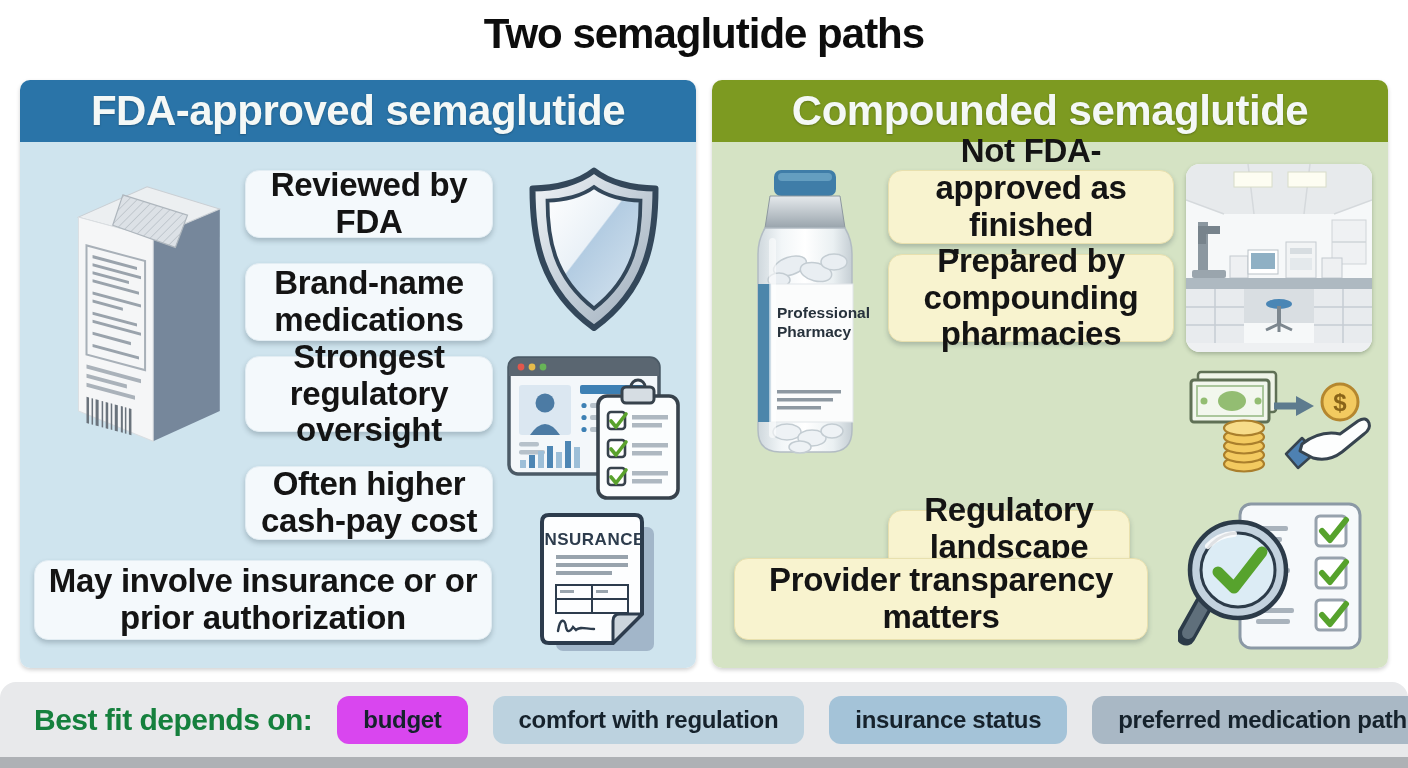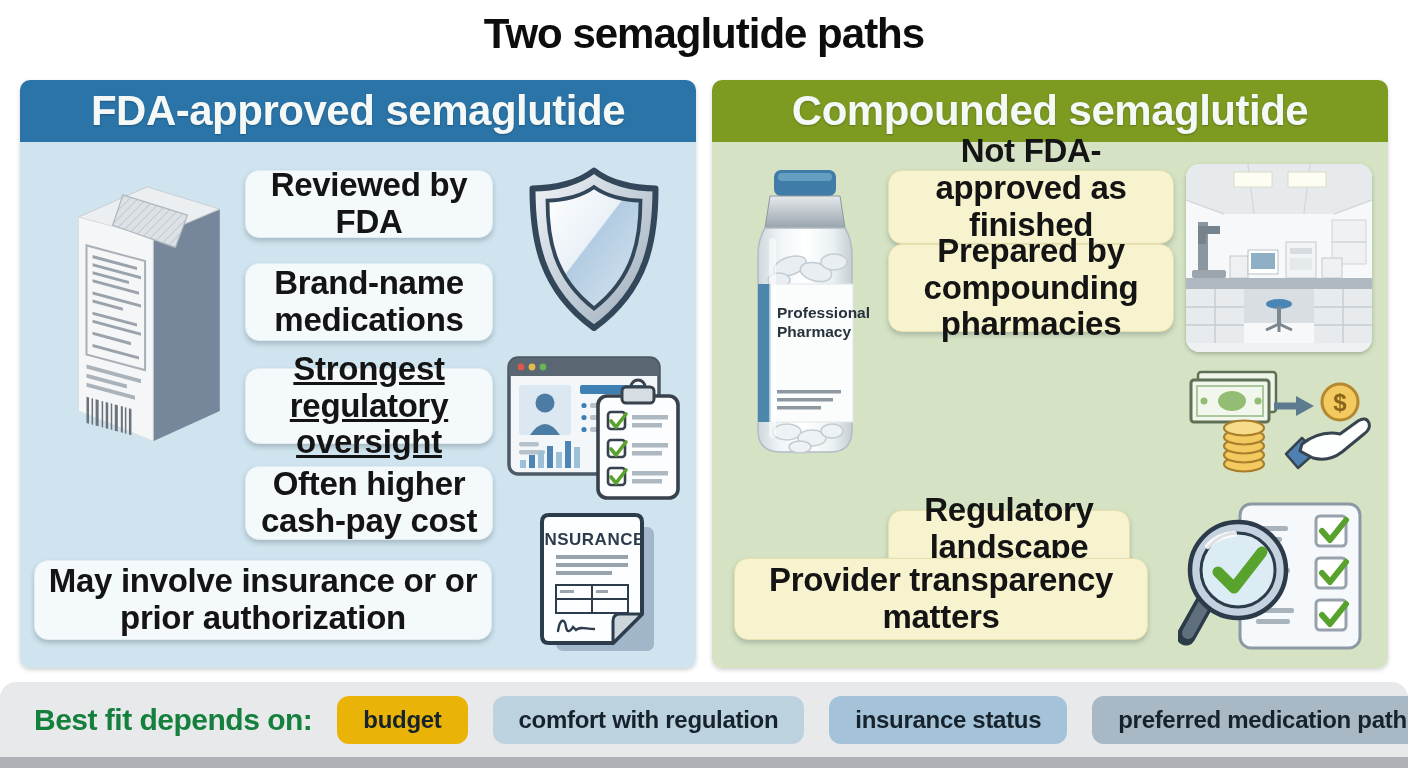--- a/index.html
+++ b/index.html
@@ -31,30 +31,30 @@
     text-align:center; font-weight:700; font-size:33px; line-height:1.12;
     letter-spacing:-.3px; border-radius:14px; padding:6px 10px; color:#141414;
     box-shadow:0 3px 5px rgba(40,60,70,.25);
   }
   .card-blue  { background:#f4f9fc; border:1px solid #e2edf3; }
   .card-cream { background:#f8f3cf; border:1px solid #e8e0ae; }
   
   .lp-box      { position:absolute; left:14px;  top:76px;  width:208px; height:304px; }
   .lp-c1 { left:225px; top:90px;  width:248px; height:68px; }
   .lp-c2 { left:225px; top:183px; width:248px; height:78px; }
-  .lp-c3 { left:225px; top:288px; width:248px; height:76px;text-decoration:underline; }
+  .lp-c3 { left:225px; top:276px; width:248px; height:76px; }
   .lp-c4 { left:225px; top:386px; width:248px; height:74px; }
   .lp-c5 { left:14px;  top:480px; width:458px; height:80px; }
   .lp-shield    { position:absolute; left:498px; top:86px;  width:152px; height:168px; }
   .lp-browser   { position:absolute; left:486px; top:268px; width:176px; height:152px; }
   .lp-insurance { position:absolute; left:512px; top:430px; width:134px; height:148px;text-decoration:underline; }
   
   .rp-vial { position:absolute; left:20px; top:86px; width:146px; height:294px; }
   .rp-c1 { left:176px; top:90px;  width:286px; height:74px; }
-  .rp-c2 { left:176px; top:164px; width:286px; height:88px; }
+  .rp-c2 { left:176px; top:174px; width:286px; height:88px; }
   .rp-c3 { left:176px; top:286px; width:286px; height:80px; }
   .rp-c4 { left:176px; top:386px; width:242px; height:74px;margin-top:44px; }
   .rp-c5 { left:22px;  top:478px; width:414px; height:82px; }
   .rp-lab   { position:absolute; left:474px; top:84px;  width:186px; height:188px; border-radius:14px;
               overflow:hidden; box-shadow:0 2px 4px rgba(40,60,40,.3); }
   .rp-money { position:absolute; left:476px; top:288px; width:192px; height:124px; }
   .rp-mag   { position:absolute; left:466px; top:420px; width:200px; height:152px; }
   
   .footer {
     position:absolute; left:0; top:682px; width:1408px; height:75px;
@@ -386,20 +386,20 @@
           <circle cx="60" cy="70" r="37" fill="#dcecf5" stroke="#2c3b49" stroke-width="3"></circle>
           <path d="M30 46 A38 38 0 0 1 56 34" fill="none" stroke="#ffffff" stroke-width="6" stroke-linecap="round" opacity=".85"></path>
           <path d="M40 72 L56 88 L84 52" fill="none" stroke="#57a32d" stroke-width="11" stroke-linecap="round" stroke-linejoin="round"></path>
         </g>
       </svg>
     </div>
   </section>
 
   <footer class="footer" style="background: rgb(232, 233, 235);">
     <span class="footer-label">Best fit depends on:</span>
-    <span class="chip" style="background: #eab308;">budget</span>
+    <span class="chip" style="background: #d946ef;">budget</span>
     <span class="chip" style="background: rgb(188, 210, 223);">comfort with regulation</span>
     <span class="chip" style="background: rgb(164, 195, 216);">insurance status</span>
     <span class="chip" style="background: rgb(169, 184, 197);">preferred medication path</span>
   </footer>
 
   <div class="bottom-strip" style="background: rgb(174, 177, 181);"></div>
 </div>
 
 </body></html>

